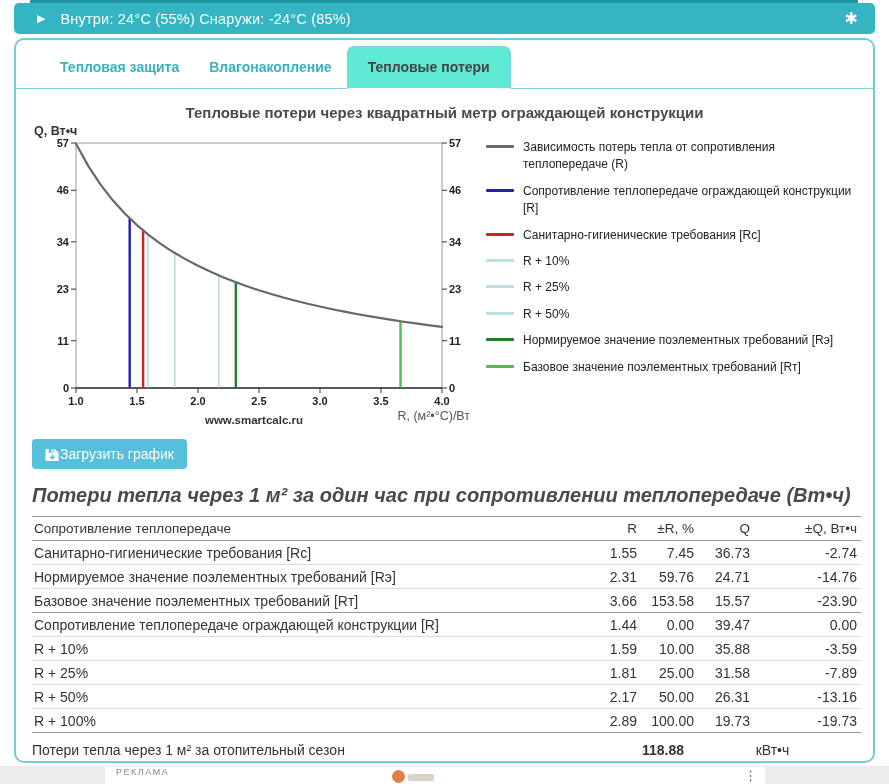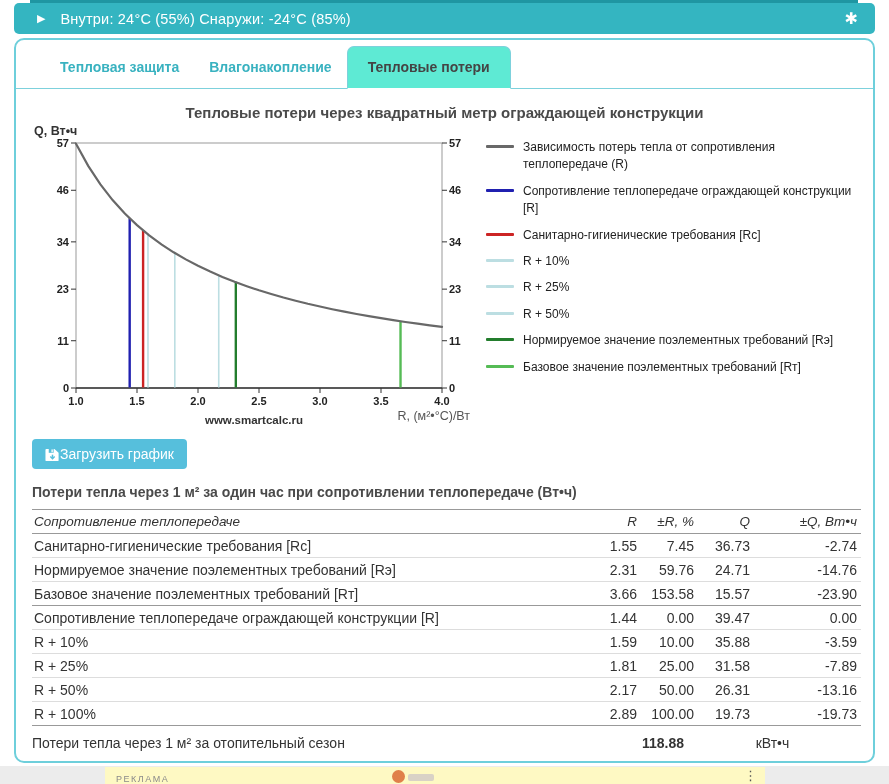--- a/index.html
+++ b/index.html
@@ -37,39 +37,39 @@
   .legend-item{display:flex;gap:9px;margin-bottom:9px;font-size:12px;font-weight:400;color:#222;line-height:1.45}
   .legend-item .dash{width:28px;height:3px;flex:none;margin-top:6px;border-radius:1px}
   .legend-header{margin:1px 0 9px}
   
   .btn{
     display:inline-flex;align-items:center;margin:4px 0 0 16px;
     background:#56bfdc;color:#fff;border:none;border-radius:4px;padding:7px 13px;
     font-size:14px;font-family:inherit;cursor:pointer;
   }
   
-  .table-title{margin:15px 16px 0;font-size:14px;font-weight:700;color:#4a4a4a}
+  .table-title{margin:15px 16px 0;font-size:20px;font-weight:700;font-style:italic;color:#4a4a4a}
   table.data{width:829px;margin:9px 16px 0;border-collapse:collapse;border-top:1px solid #999;border-bottom:1px solid #999}
   table.data th{
-    font-style:italic;font-weight:400;font-size:13.5px;color:#333;text-align:right;
+    font-weight:400;font-size:13.5px;color:#333;text-align:right;
     padding:4px 4px;border-bottom:1px solid #999;white-space:nowrap;
   }
   table.data th.c-label{text-align:left;padding-left:2px}
   table.data td{font-size:14px;text-align:right;padding:3.5px 4px;border-top:1px solid #ddd;white-space:nowrap}
   table.data td.c-label{text-align:left;padding-left:2px}
   table.data tr:first-child td{border-top:none}
   table.data tr.sep td{border-top:1px solid #999}
   table.summary{width:829px;margin:5px 16px 0;border-collapse:collapse}
   table.summary td{font-size:14px;padding:4px 0;white-space:nowrap}
   .sum-label{width:596px;text-align:left}
   .sum-val{width:56px;text-align:right;font-weight:700}
   .sum-unit{text-align:center;padding-left:2px}
   
   .ad-strip{position:absolute;left:0;top:766px;width:889px;height:18px;background:#ececec}
-  .ad-box{position:absolute;left:105px;top:1px;width:660px;height:17px;background:#fef9c3;display:flex;align-items:flex-end}
+  .ad-box{position:absolute;left:105px;top:1px;width:660px;height:17px;background:#ffffff;display:flex;align-items:flex-start}
   .ad-label{margin-left:11px;font-size:9px;letter-spacing:1.5px;color:#8a8a8a}
   .ad-logo{position:absolute;left:287px;top:3px;width:13px;height:13px;border-radius:50%;background:#e0804a}
   .ad-logo::after{content:"";position:absolute;left:16px;top:4px;width:26px;height:7px;background:#d9d2c6;border-radius:2px}
   .ad-menu{position:absolute;right:8px;top:0;color:#555;font-size:13px;cursor:pointer;line-height:17px}
 </style>
 </head>
 <body>
 
 <div class="topbar-edge"></div>
 

